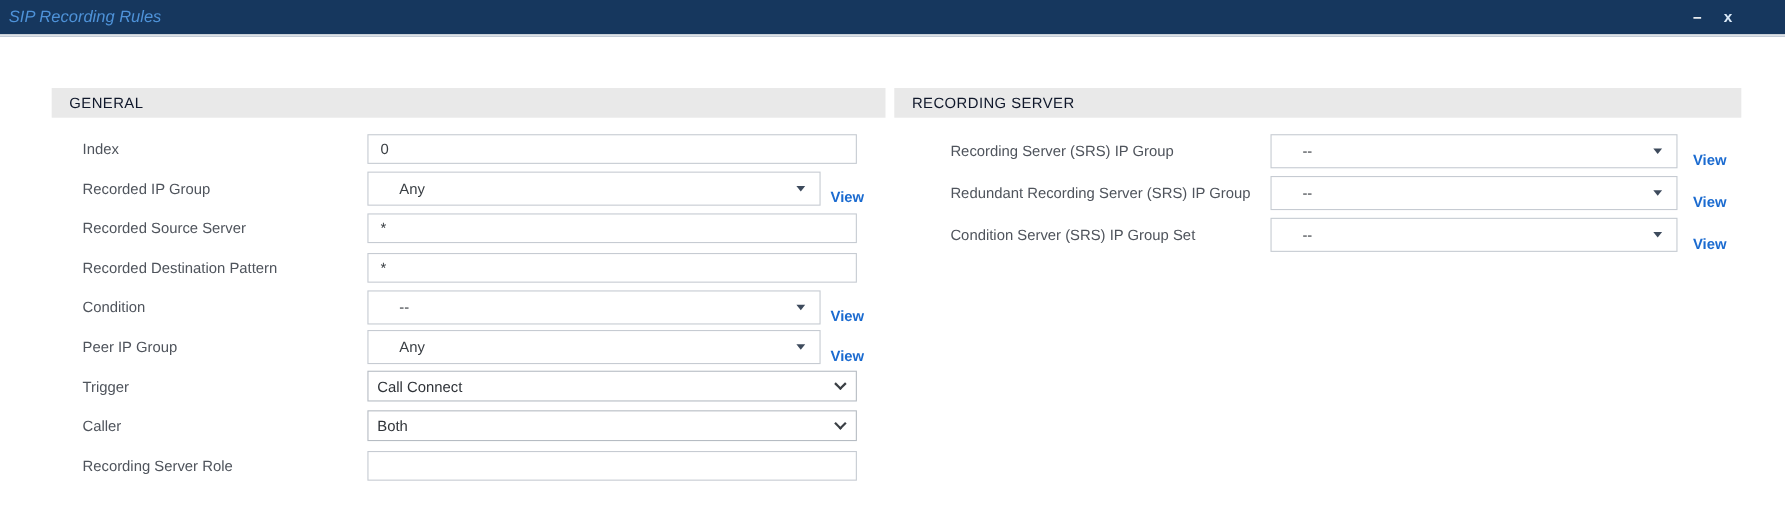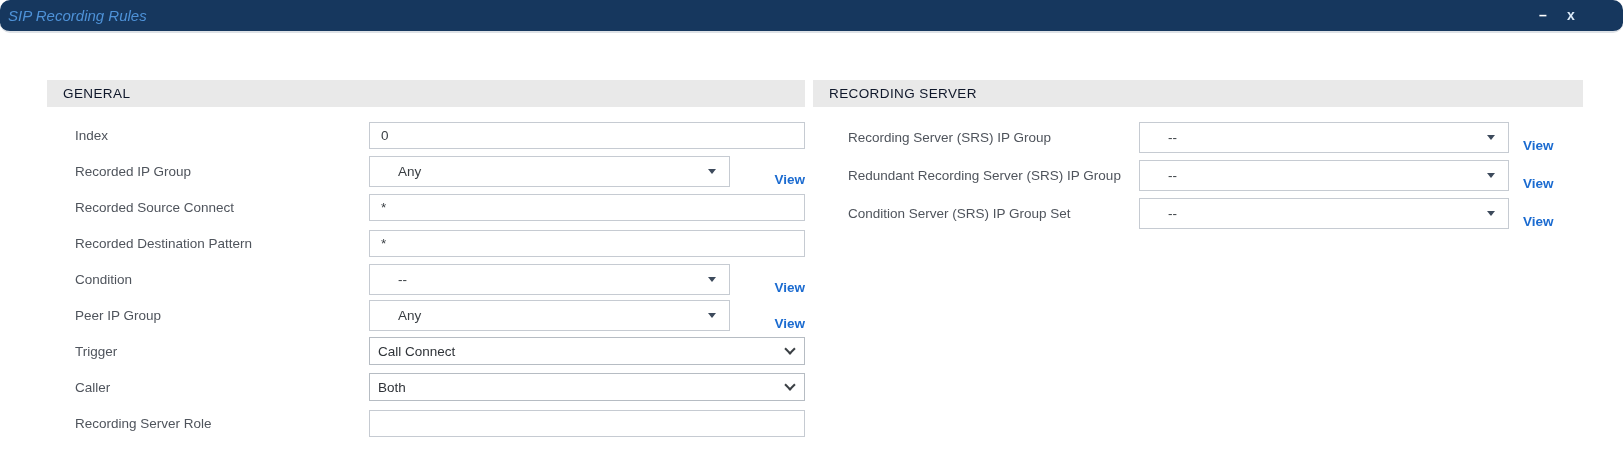--- a/index.html
+++ b/index.html
@@ -11,45 +11,45 @@
     --label-gray:#4f545c;
     --value-gray:#3a3f44;
   }
   *{margin:0;padding:0;box-sizing:border-box;}
   html,body{width:1623px;height:459px;overflow:hidden;background:#ffffff;
     font-family:"Liberation Sans", sans-serif;}
   body{position:relative;}
 
   
   .titlebar{position:absolute;top:0;left:0;width:1623px;height:33px;
-    background:var(--titlebar-bg);border-bottom:2px solid #dde1e6;border-radius:10px;}
+    background:var(--titlebar-bg);border-bottom:2px solid #dde1e6;}
   .titlebar-title{position:absolute;left:8px;top:0;line-height:31px;
     font-size:15px;font-style:italic;color:var(--title-text);}
   .win-btn{position:absolute;top:0;height:31px;line-height:31px;
     font-size:14px;font-weight:bold;text-align:center;width:16px;cursor:pointer;}
   .btn-min{right:72px;color:#ffffff;}
   .btn-close{right:44px;color:#dcebf9;}
 
   
   .section{position:absolute;top:80px;}
   .section-general{left:47px;width:758px;}
   .section-recording{left:813px;width:770px;}
   .section-header{height:27px;line-height:27px;background:var(--section-header-bg);
     padding-left:16px;font-size:13.5px;color:#0f172a;letter-spacing:.4px;}
   .fields{padding-left:28px;}
   .section-general .fields{padding-top:10px;}
   .section-recording .fields{padding-top:11px;padding-left:35px;}
 
   .field-row{display:flex;align-items:center;}
-  .section-general .field-row{height:36px;gap:35px;}
+  .section-general .field-row{height:36px;}
   .section-recording .field-row{height:38px;}
 
   .field-label{font-size:13.5px;color:var(--label-gray);flex:0 0 auto;}
   .section-general .field-label{width:259px;}
-  .section-recording .field-label{width:291px;}
+  .section-recording .field-label{width:291px;margin-left:16px;}
 
   
   .text-input{height:27px;border:1px solid var(--border-gray);background:#fff;
     padding:0 11px;font-size:13.5px;color:var(--value-gray);outline:none;
     font-family:"Liberation Sans", sans-serif;}
   .section-general .text-input{width:445px;}
 
   .dropdown{height:31px;border:1px solid var(--border-gray);background:#fff;
     display:flex;align-items:center;cursor:pointer;}
   .section-general .dropdown{width:412px;}
@@ -90,21 +90,21 @@
       </div>
       <div class="field-row">
         <div class="field-label">Recorded IP Group</div>
         <div class="dropdown">
           <span class="dropdown-value">Any</span>
           <span class="triangle-down"></span>
         </div>
         <a class="view-link">View</a>
       </div>
       <div class="field-row">
-        <div class="field-label">Recorded Source Connect</div>
+        <div class="field-label">Recorded Source Server</div>
         <input class="text-input" type="text" value="*" style="">
       </div>
       <div class="field-row">
         <div class="field-label">Recorded Destination Pattern</div>
         <input class="text-input" type="text" value="*" style="">
       </div>
       <div class="field-row">
         <div class="field-label">Condition</div>
         <div class="dropdown">
           <span class="dropdown-value">--</span>

